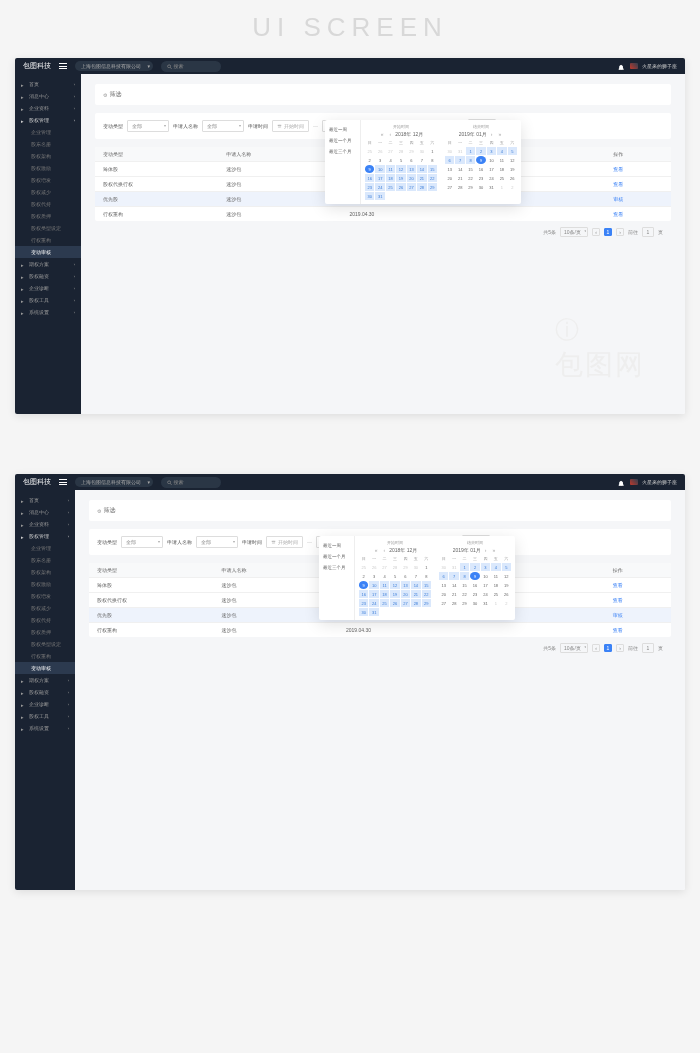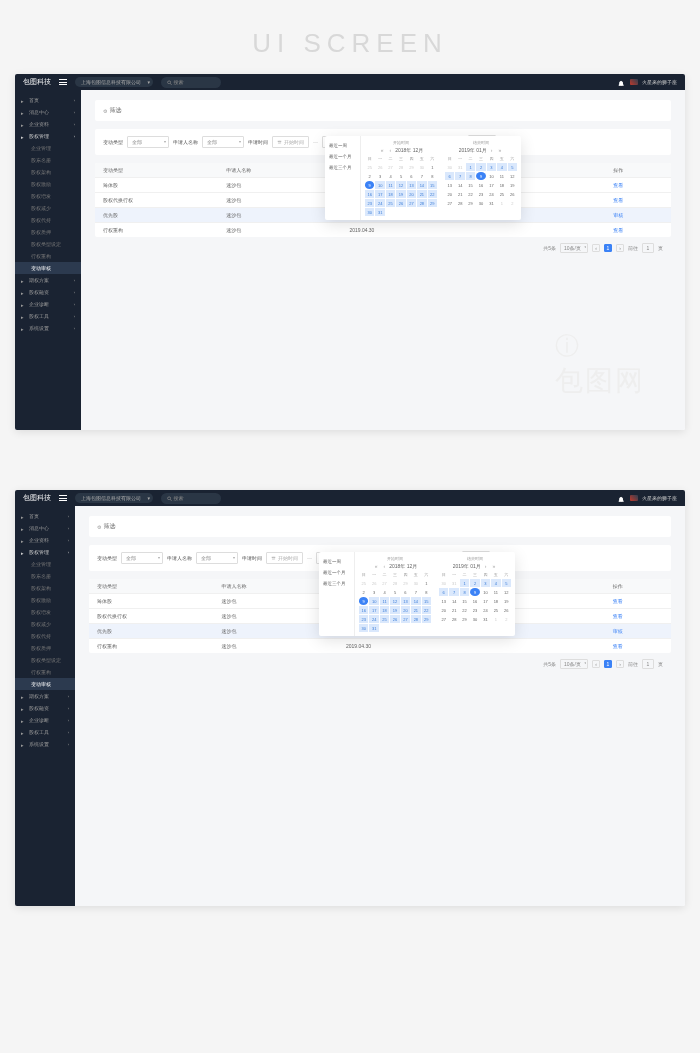--- a/index.html
+++ b/index.html
@@ -1,18 +1,18 @@
 <!DOCTYPE html>
 <html><head>
   <meta charset="utf-8">
   <style>
     * { margin: 0; padding: 0; box-sizing: border-box; }
     body { font-family: -apple-system, "Microsoft YaHei", sans-serif; background: #f5f5f5; font-size: 7px; width: 700px; }
     
-    .page-wrapper { padding: 20px 15px; margin-top: 8px; }
+    .page-wrapper { padding: 12px 15px; }
     .ui-title { text-align: center; font-size: 26px; font-weight: 300; color: #d8d8d8; letter-spacing: 6px; margin-bottom: 15px; }
     
     .app-window { background: #fff; border-radius: 2px; overflow: hidden; box-shadow: 0 2px 8px rgba(0,0,0,0.1); margin-bottom: 60px; position: relative; }
     
     .topbar { background: #1a2332; height: 16px; display: flex; align-items: center; padding: 0 8px; color: #fff; }
     .topbar-logo { font-size: 7px; font-weight: 500; margin-right: 8px; }
     .topbar-menu-icon { width: 8px; height: 6px; display: flex; flex-direction: column; justify-content: space-between; margin-right: 8px; }
     .topbar-menu-icon span { height: 1px; background: #fff; }
     .topbar-company-select { background: #2a3645; padding: 2px 12px 2px 6px; border-radius: 8px; font-size: 5px; position: relative; margin-right: 8px; color: #aaa; }
     .topbar-company-select::after { content: '▾'; position: absolute; right: 3px; font-size: 5px; }

